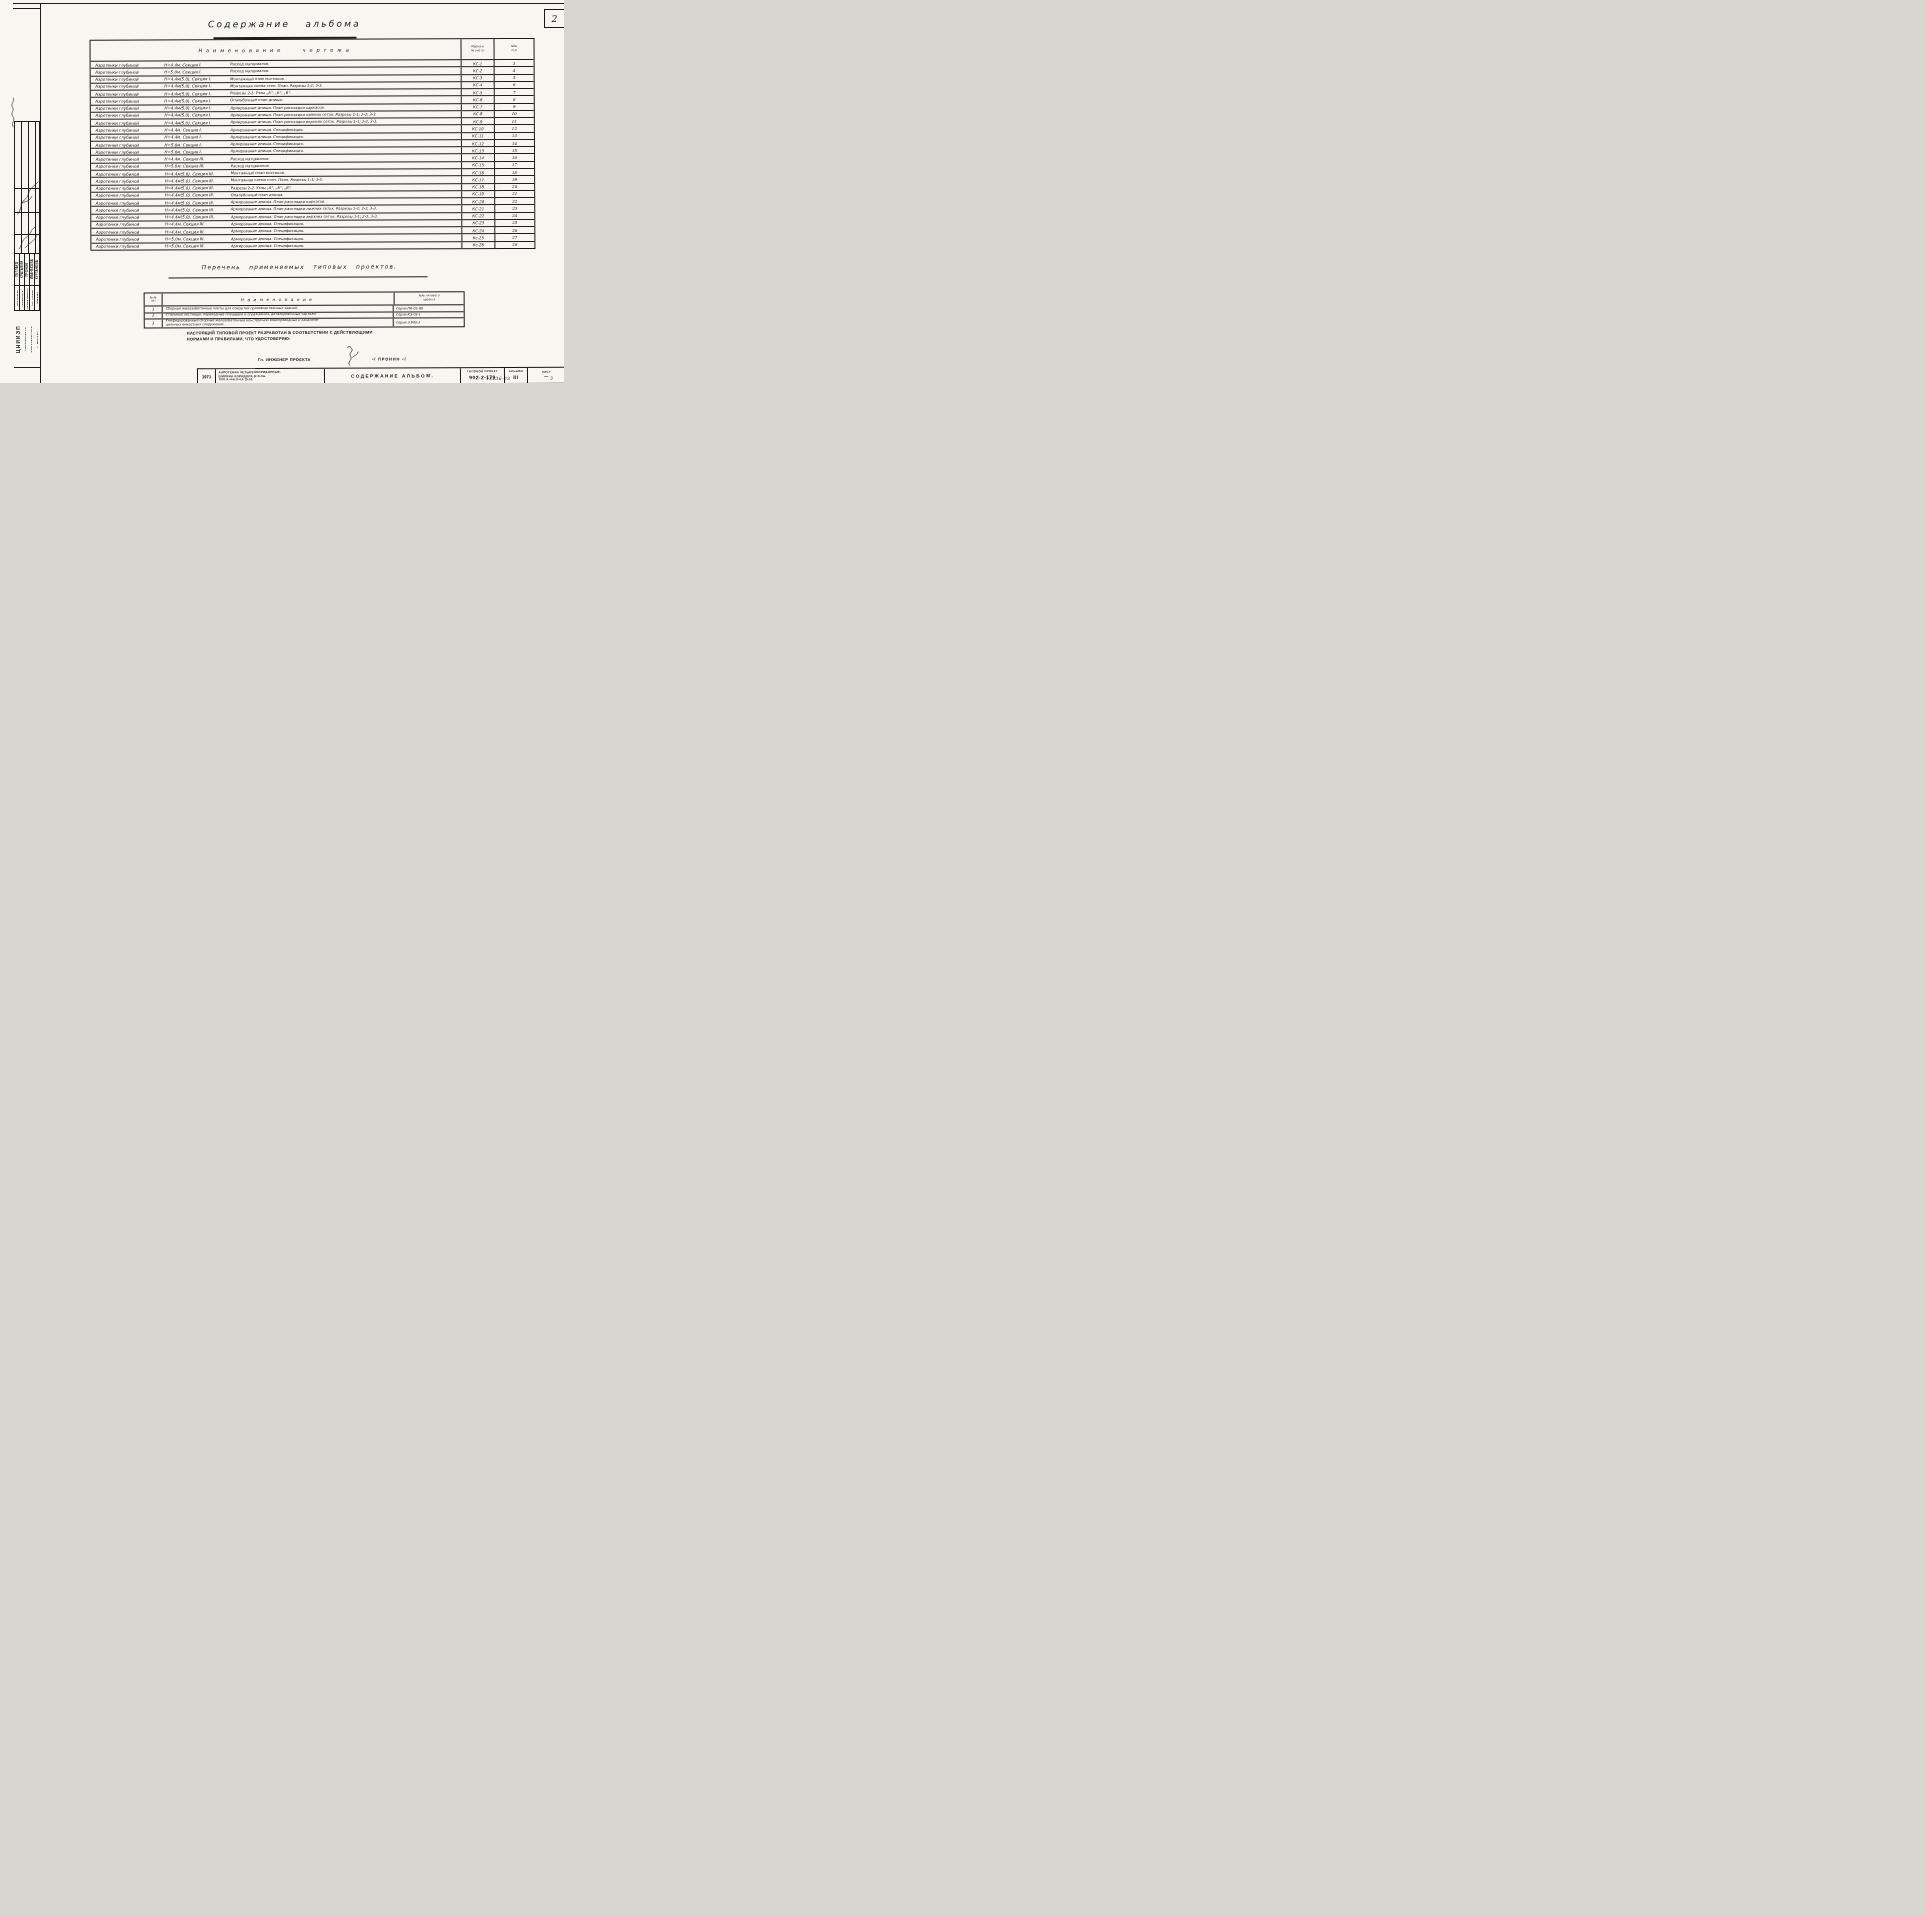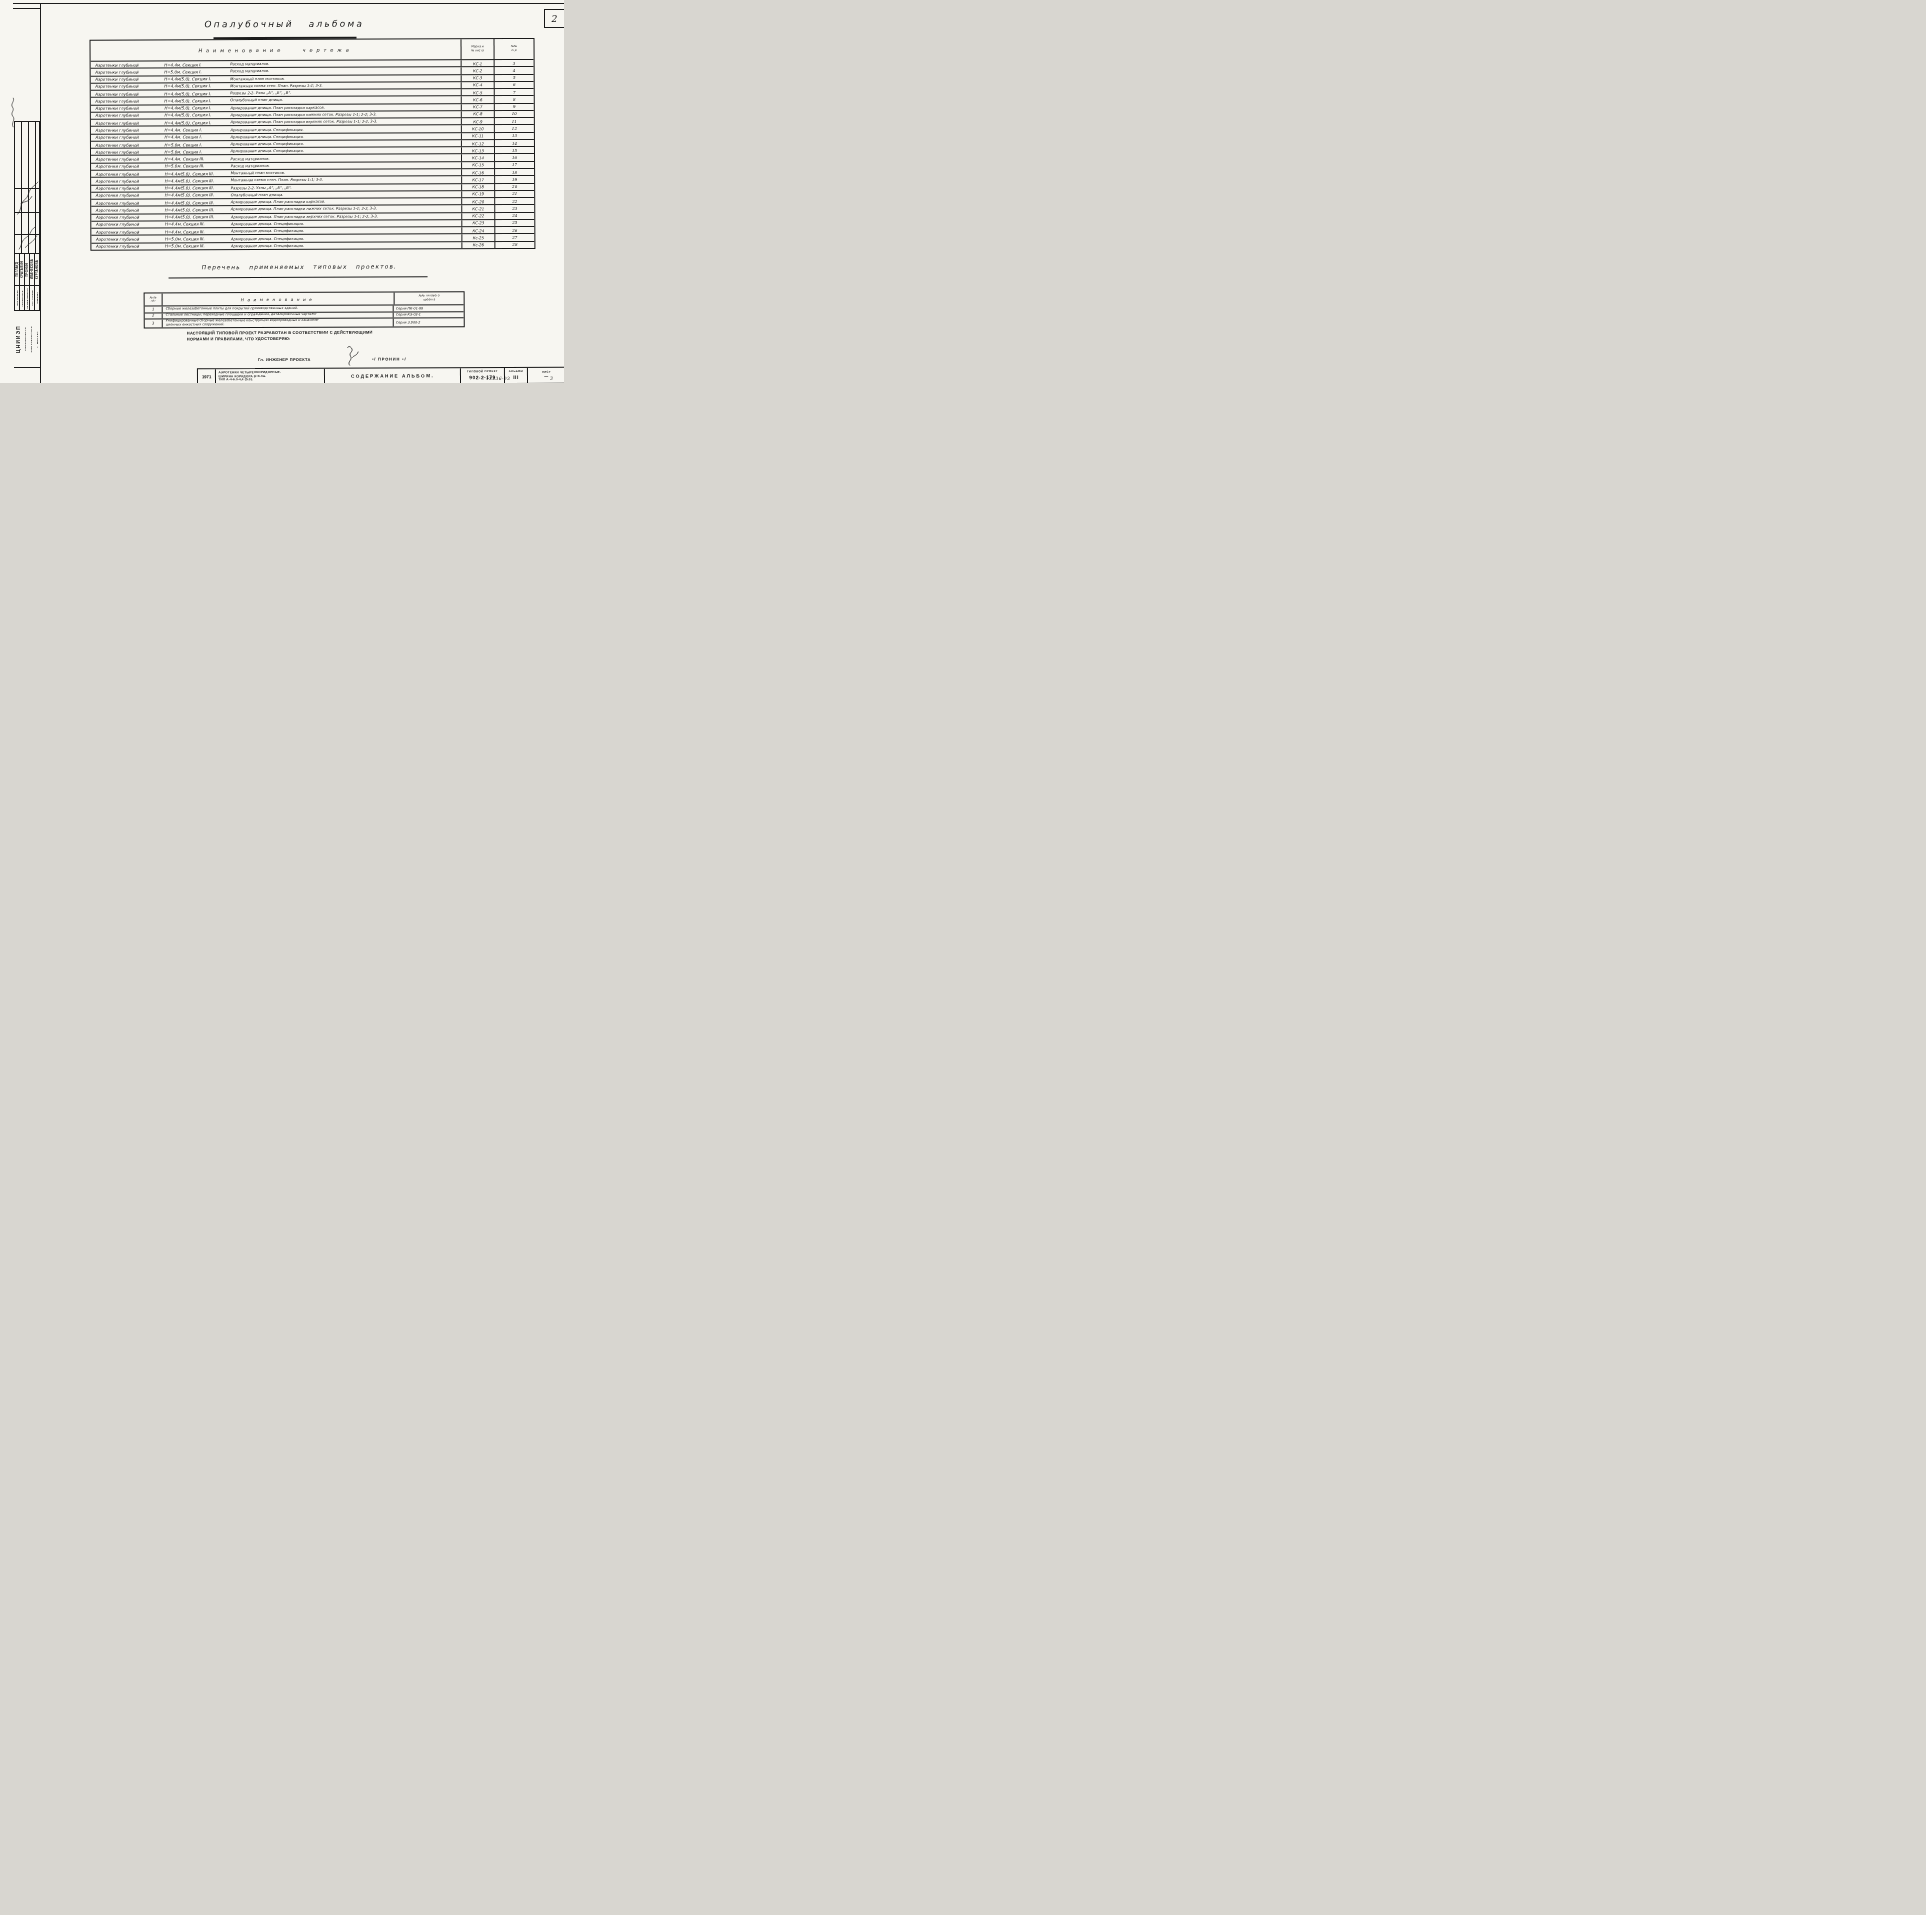--- a/index.html
+++ b/index.html
@@ -153,21 +153,21 @@
   </svg>
   <svg class="squig" style="left:15.4px;top:181px;" width="24" height="35" viewBox="0 0 62 92">
     <path d="M6 88 C20 70 10 62 26 48 C40 36 30 28 48 14 C54 8 58 6 60 2 M14 60 C24 52 34 58 44 40" fill="none" stroke="#222" stroke-width="1.8"></path>
   </svg>
   <svg class="squig" style="left:16px;top:224px;" width="23" height="27" viewBox="0 0 60 70">
     <path d="M8 66 C18 50 12 44 28 34 C42 24 34 18 52 6 M24 62 C34 48 44 50 54 30" fill="none" stroke="#222" stroke-width="1.6"></path>
   </svg>
 
   <div id="content">
 
-    <div class="abs draft" style="left:177px;top:19px;width:216px;text-align:center;font-size:8.9px;letter-spacing:2.3px;word-spacing:10px;">Опалубочный альбома</div>
+    <div class="abs draft" style="left:177px;top:19px;width:216px;text-align:center;font-size:8.9px;letter-spacing:2.3px;word-spacing:10px;">Содержание альбома</div>
     <div class="line" style="left:214px;top:37px;width:143px;height:1.5px;"></div>
 
     <div class="abs toc">
       <div class="toc-header">
         <div class="toc-h-name draft">Наименование чертежа</div>
         <div class="toc-h-mark draft">
           <span>Марка и</span>
           <span>№ листа</span>
         </div>
         <div class="toc-h-page draft">

